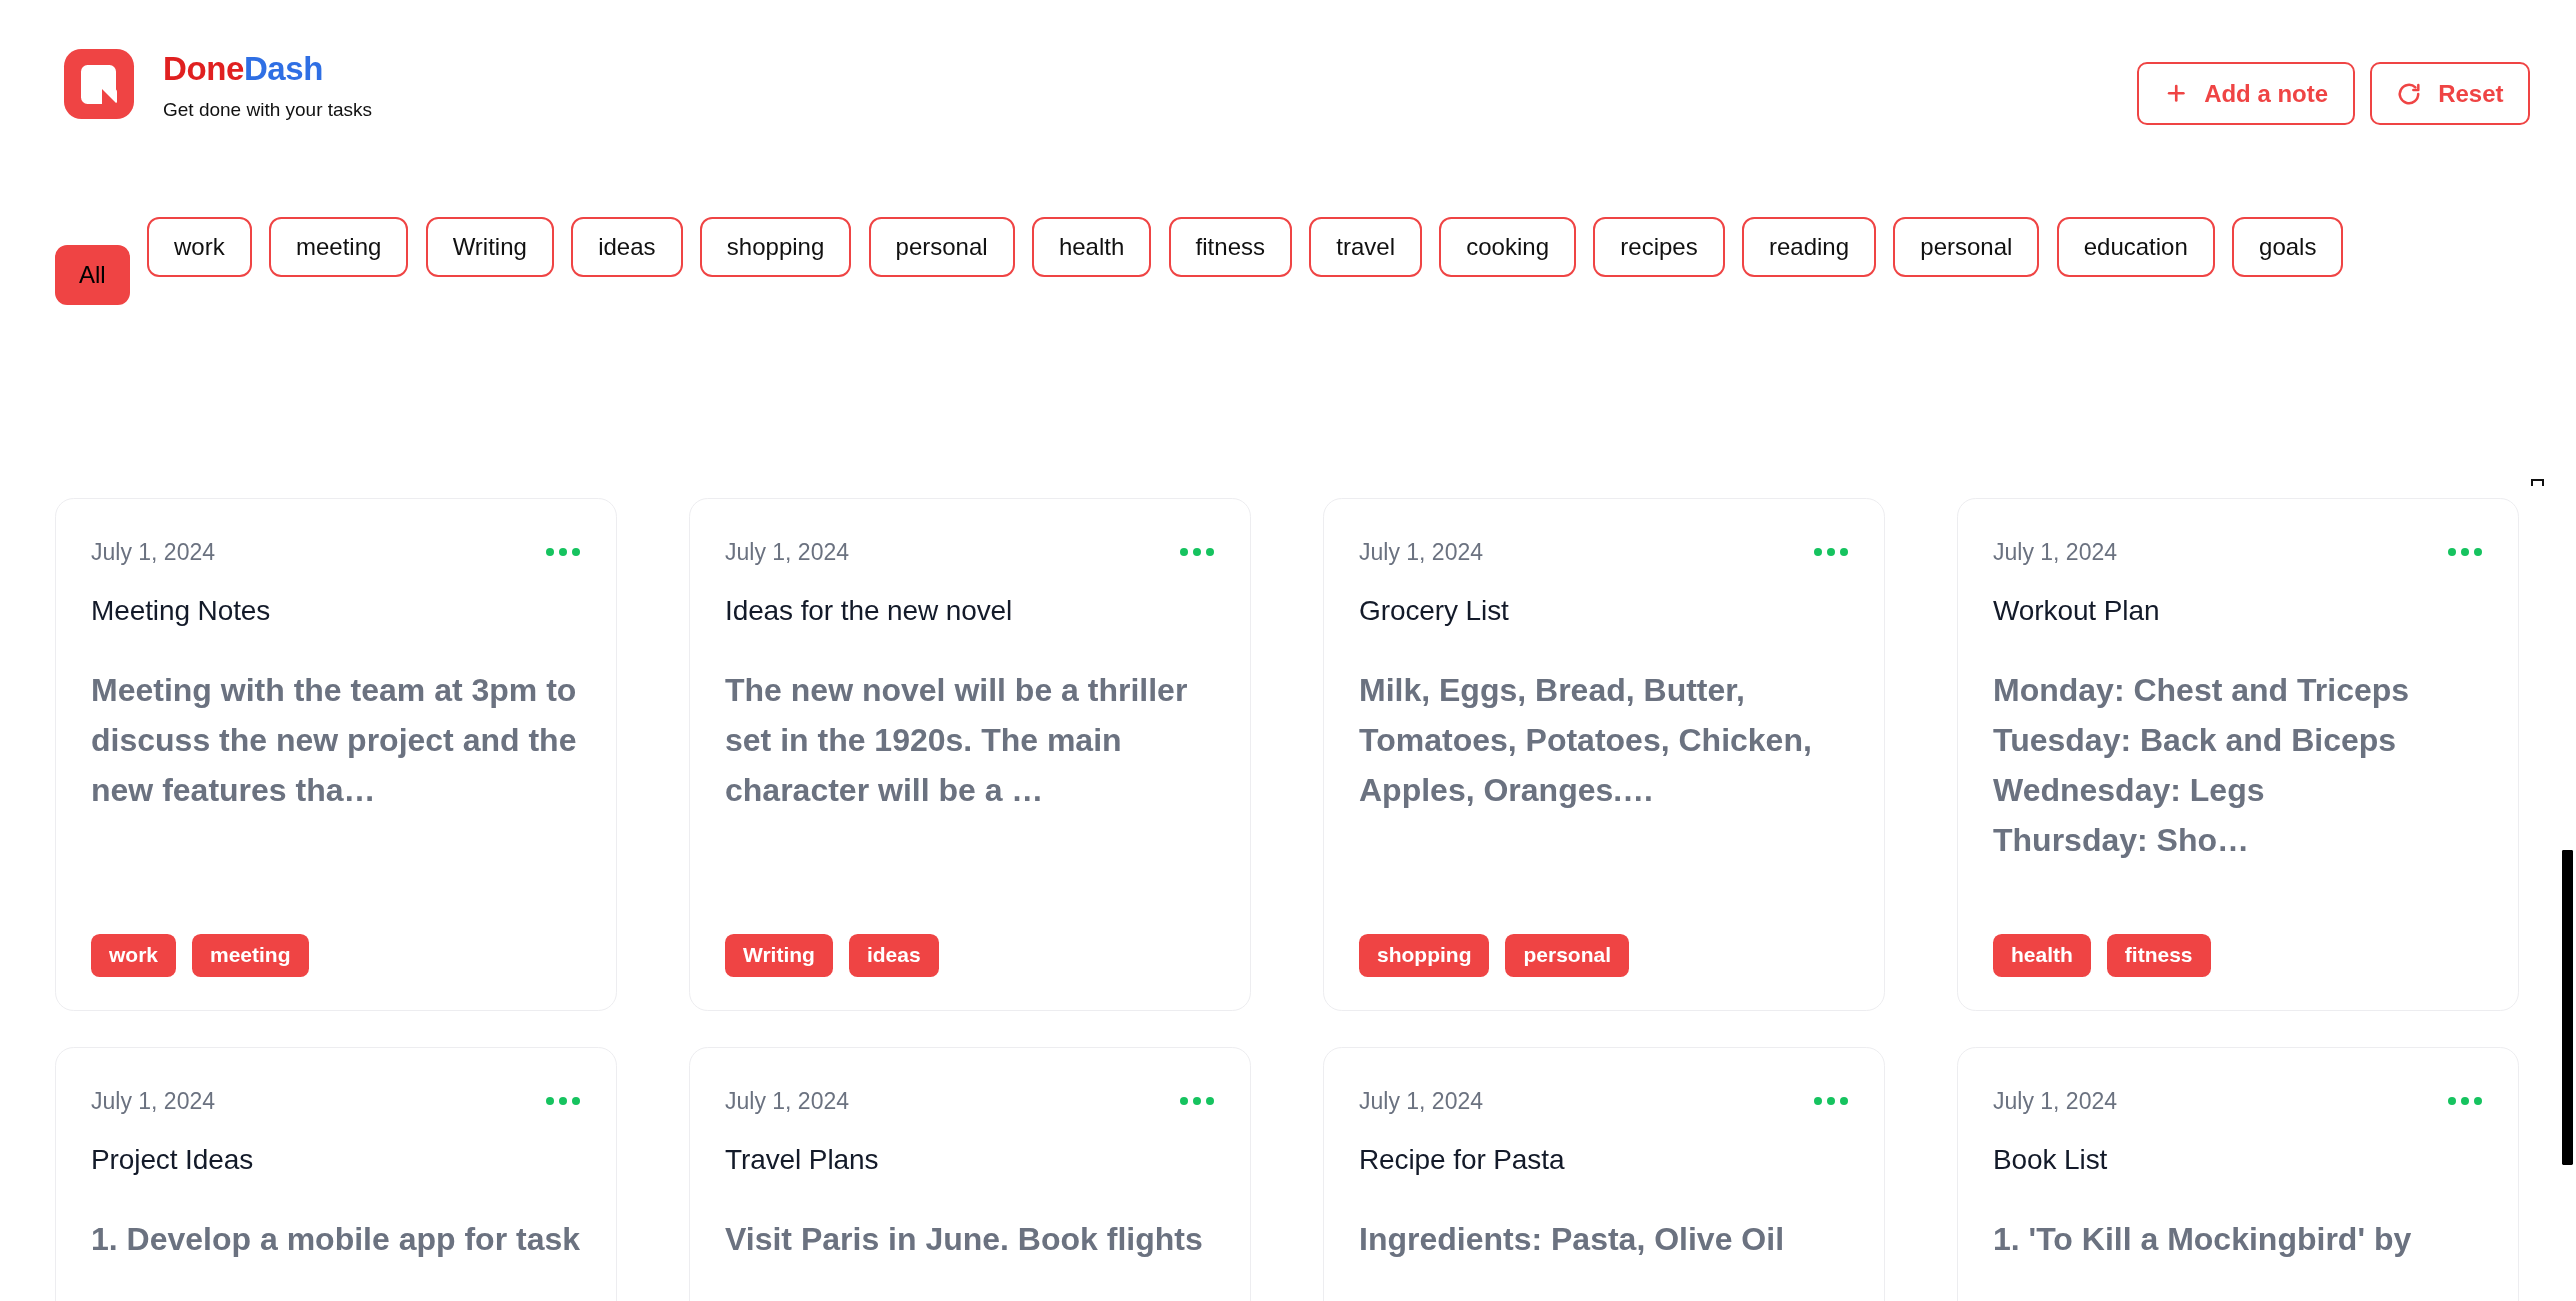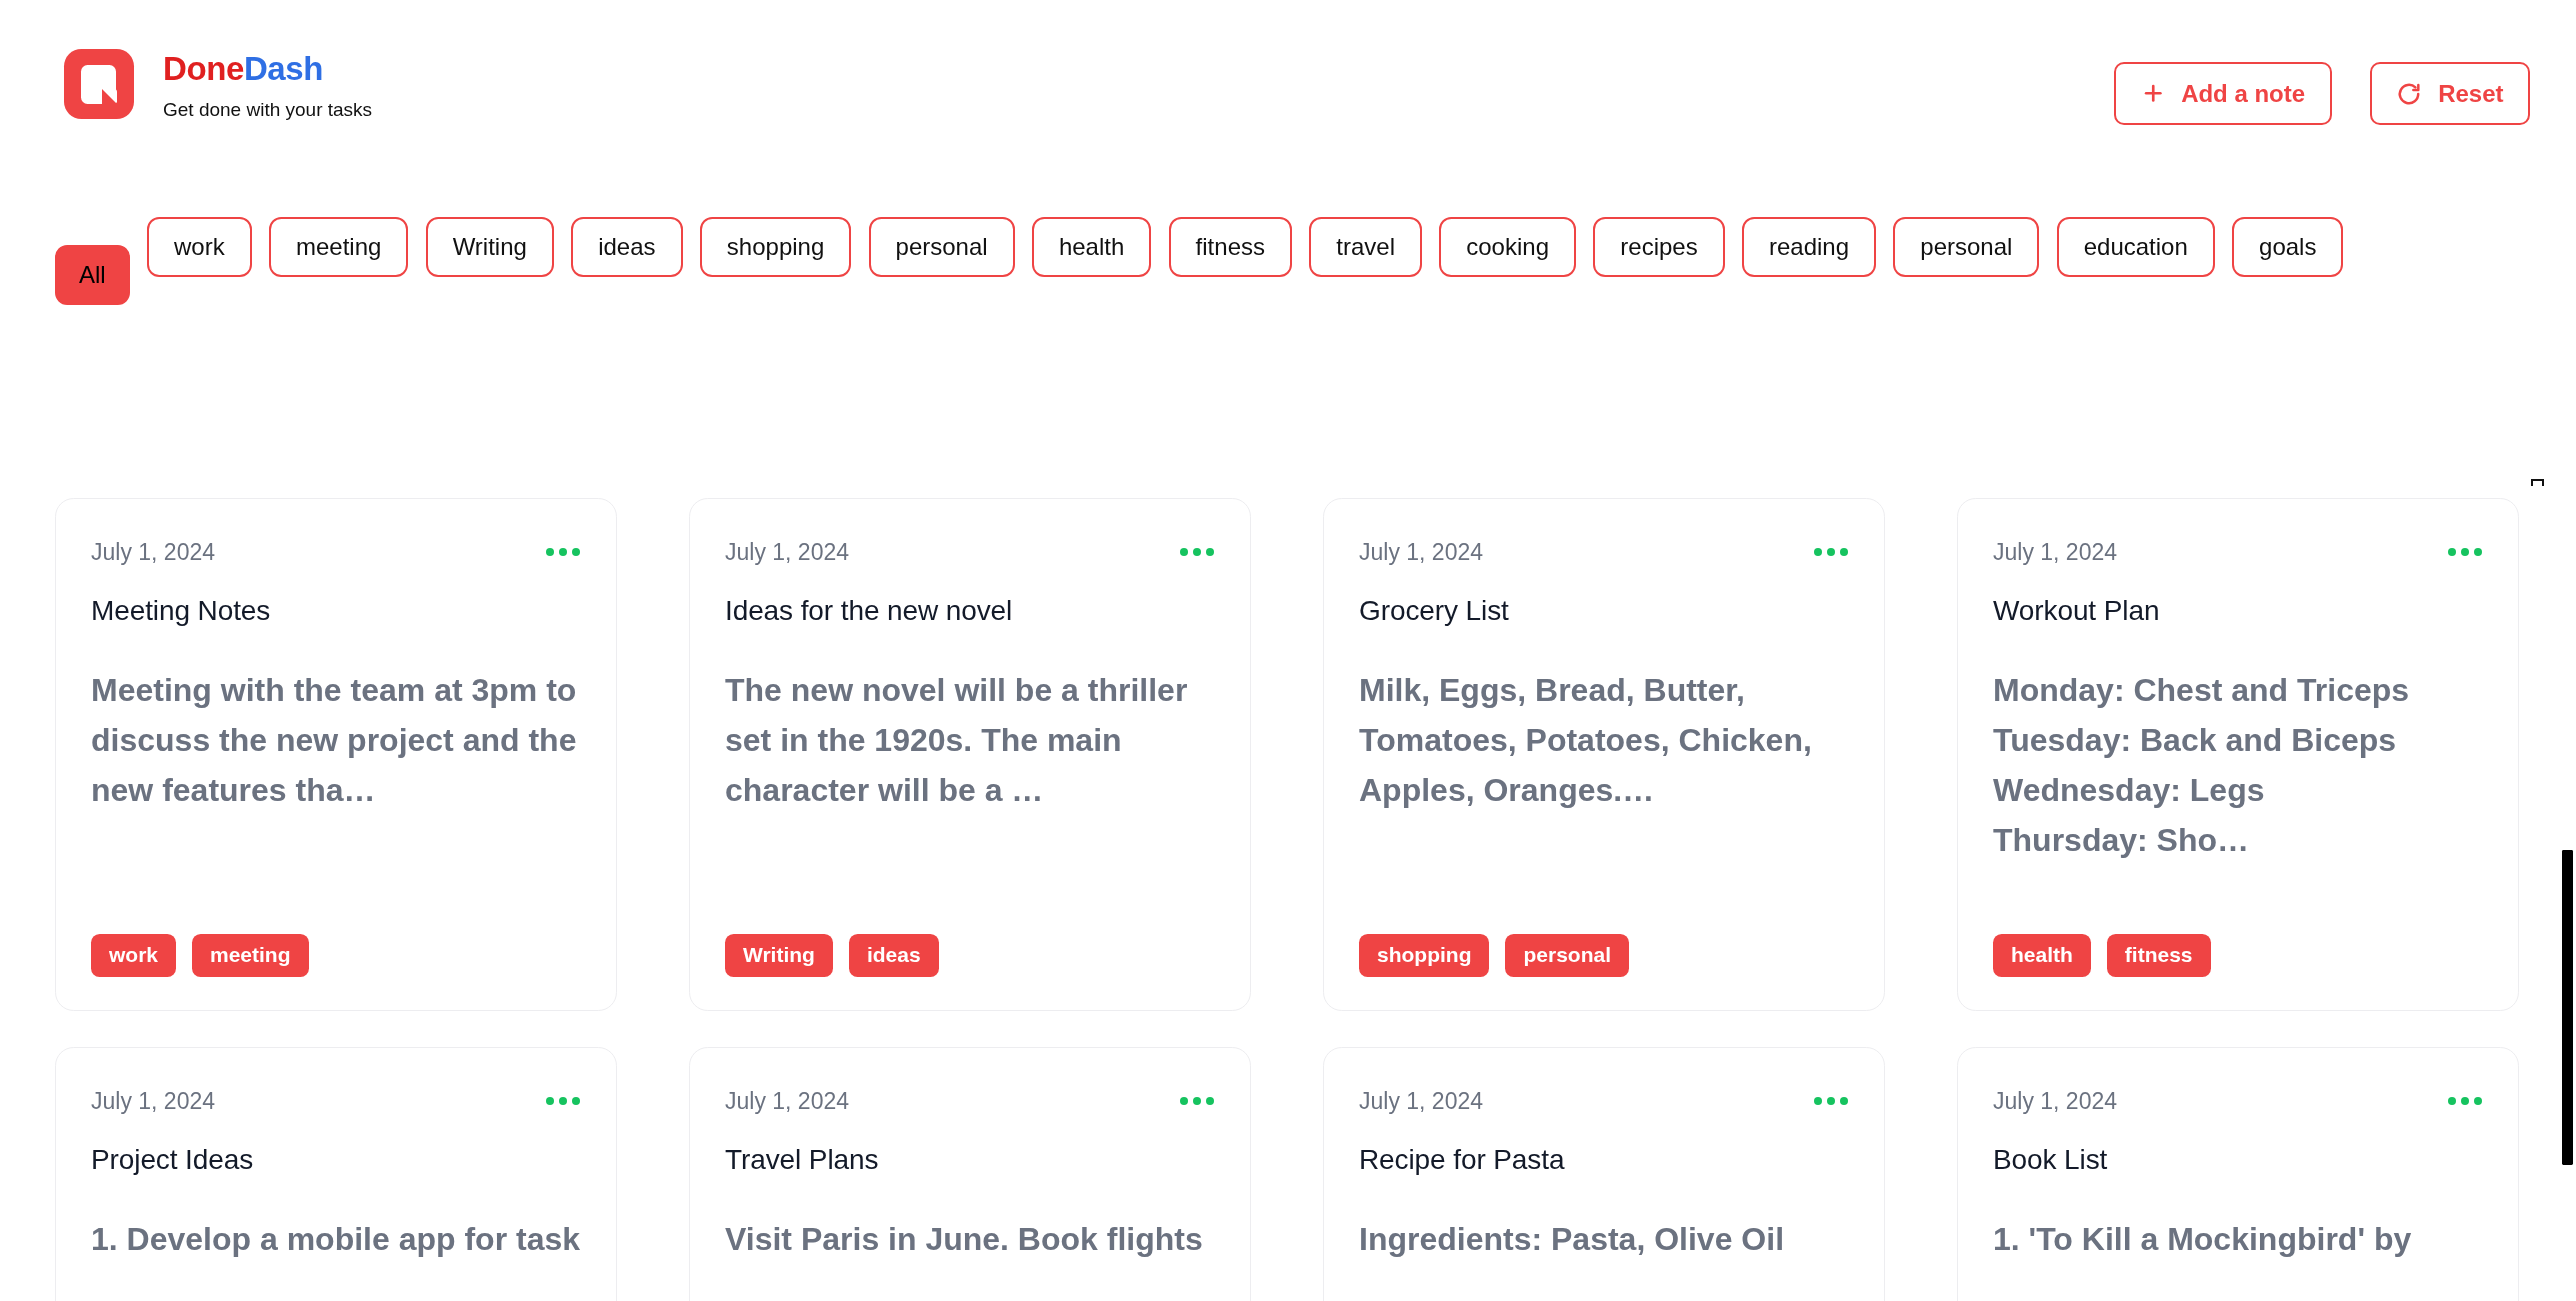--- a/index.html
+++ b/index.html
@@ -90,21 +90,21 @@
     margin-top: 13.7px;
     font-size: 19px;
     font-weight: 400;
     color: #111111;
     line-height: 1.1;
   }
 
   .header-actions {
     display: flex;
     align-items: center;
-    gap: 38px;
+    gap: 15px;
     padding-top: 13px;
   }
 
   .btn-outline {
     height: 63px;
     padding: 0 24.5px;
     display: inline-flex;
     align-items: center;
     justify-content: center;
     gap: 16px;

